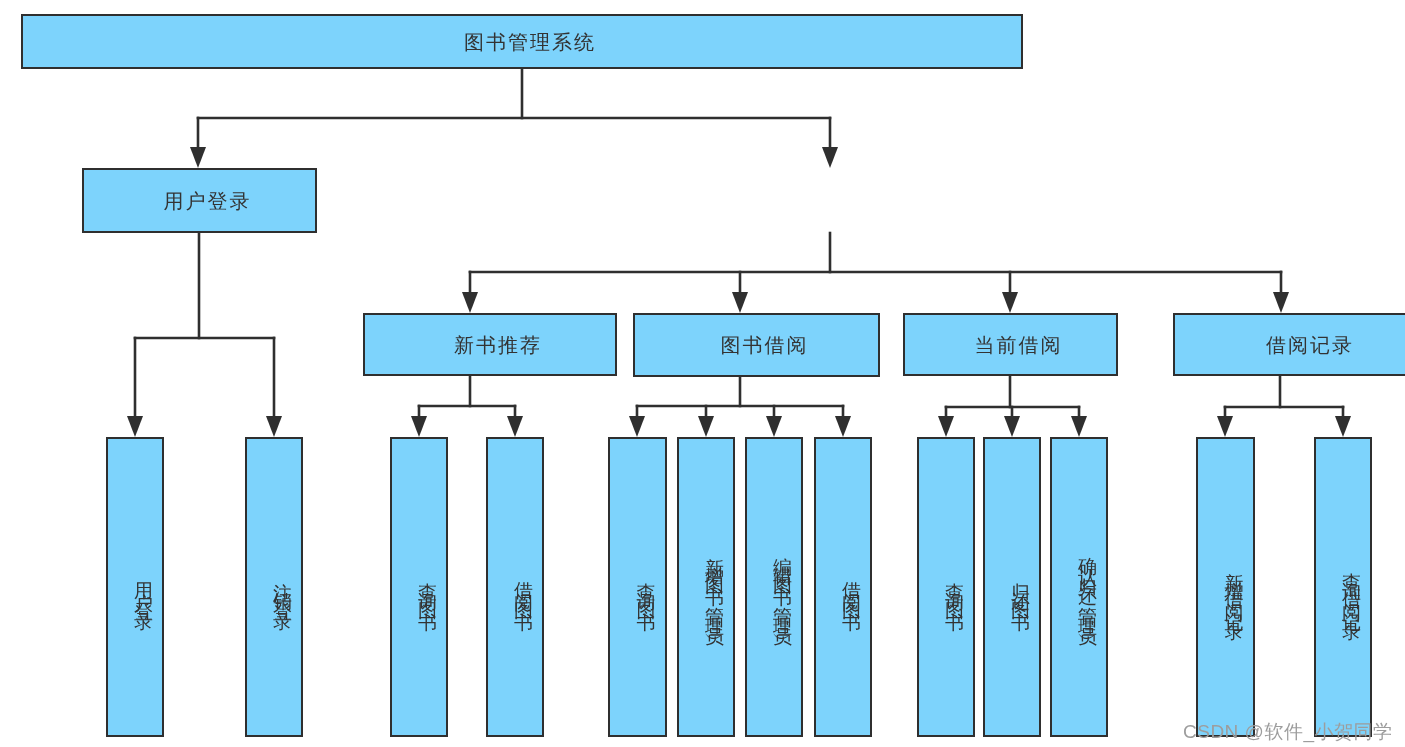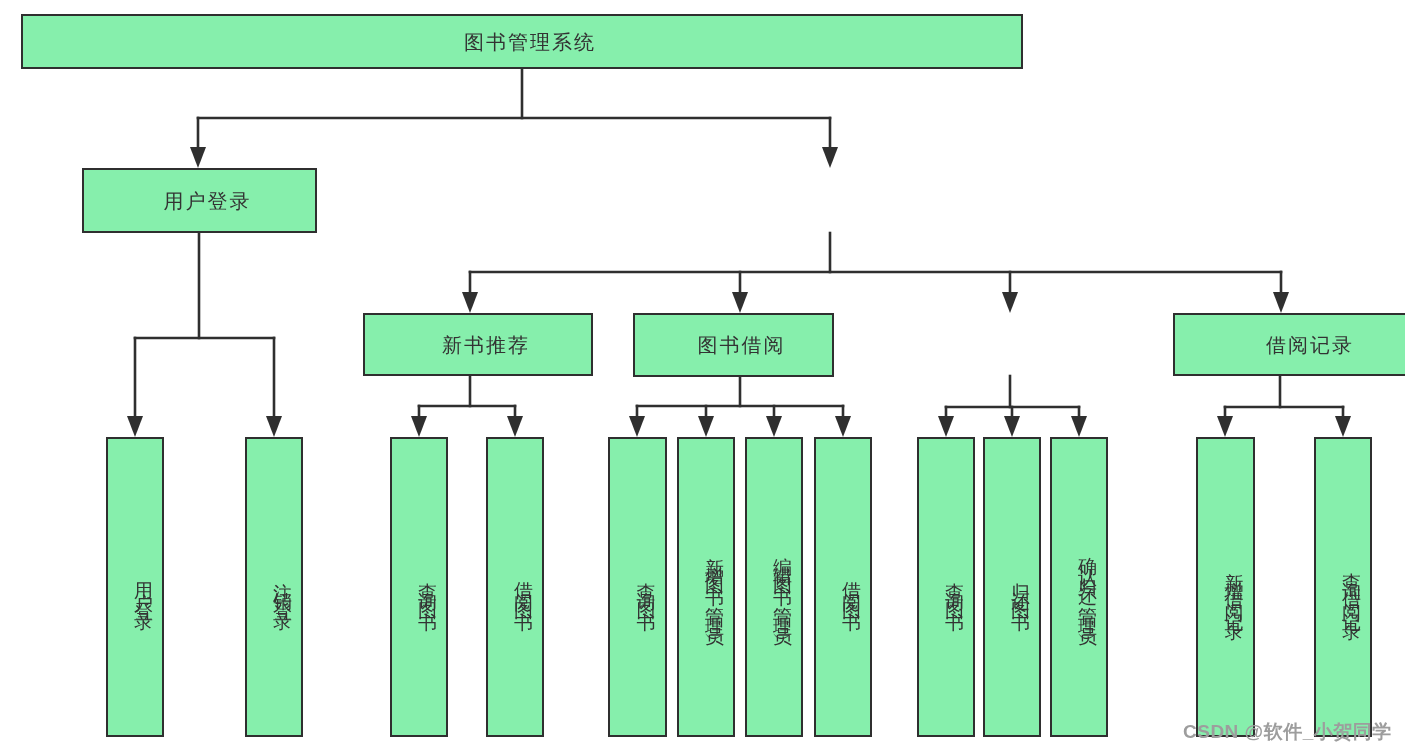--- a/index.html
+++ b/index.html
@@ -17,21 +17,21 @@
   }
   #connector-layer {
     position: absolute;
     left: 0;
     top: 0;
   }
   .box {
     position: absolute;
     box-sizing: border-box;
     border: 2.5px solid #2f2f2f;
-    background: #86efac;
+    background: #7dd3fc;
     color: #333333;
     display: flex;
     align-items: center;
     justify-content: center;
     font-size: 20px;
     letter-spacing: 2px;
     text-align: center;
     line-height: 1.2;
     padding-left: 16px;
   }
@@ -43,21 +43,20 @@
   }
   #watermark {
     position: absolute;
     left: 1183px;
     top: 719px;
     font-size: 19px;
     letter-spacing: 0.5px;
     color: #9d9d9d;
     white-space: nowrap;
     z-index: 5;
-    font-weight: bold;
   }
 </style>
 </head>
 <body>
 
 <div id="stage">
 
   <svg id="connector-layer" width="1405" height="747" viewBox="0 0 1405 747">
       <line x1="522" y1="69" x2="522" y2="118" stroke="#2f2f2f" stroke-width="2.6" stroke-linecap="square"></line>
       <line x1="198" y1="118" x2="830" y2="118" stroke="#2f2f2f" stroke-width="2.6" stroke-linecap="square"></line>
@@ -110,22 +109,23 @@
       <line x1="1225" y1="407" x2="1225" y2="425" stroke="#2f2f2f" stroke-width="2.6" stroke-linecap="square"></line>
       <polygon points="1217,416 1233,416 1225,437" fill="#2f2f2f"></polygon>
       <line x1="1343" y1="407" x2="1343" y2="425" stroke="#2f2f2f" stroke-width="2.6" stroke-linecap="square"></line>
       <polygon points="1335,416 1351,416 1343,437" fill="#2f2f2f"></polygon>
     </svg>
 
   <div class="box" style="left:21px; top:14px; width:1002px; height:55px;">图书管理系统</div>
 
   <div class="box" style="left:82px; top:168px; width:235px; height:65px;">用户登录</div>
 
-  <div class="box" style="left:363px; top:313px; width:230px; height:63px;">新书推荐</div>
-  <div class="box" style="left:633px; top:313px; width:201px; height:64px;">图书借阅</div>
+  <div class="box" style="left:363px; top:313px; width:254px; height:63px;">新书推荐</div>
+  <div class="box" style="left:633px; top:313px; width:247px; height:64px;">图书借阅</div>
+  <div class="box" style="left:903px; top:313px; width:215px; height:63px;">当前借阅</div>
   <div class="box" style="left:1173px; top:313px; width:258px; height:63px;">借阅记录</div>
 
   <div class="box vbox" style="left:106px; top:437px; width:58px; height:300px;">用户登录</div>
   <div class="box vbox" style="left:245px; top:437px; width:58px; height:300px;">注销登录</div>
 
   <div class="box vbox" style="left:390px; top:437px; width:58px; height:300px;">查询图书</div>
   <div class="box vbox" style="left:486px; top:437px; width:58px; height:300px;">借阅图书</div>
 
   <div class="box vbox" style="left:608px; top:437px; width:59px; height:300px;">查询图书</div>
   <div class="box vbox" style="left:677px; top:437px; width:58px; height:300px;">新增图书（管理员）</div>

